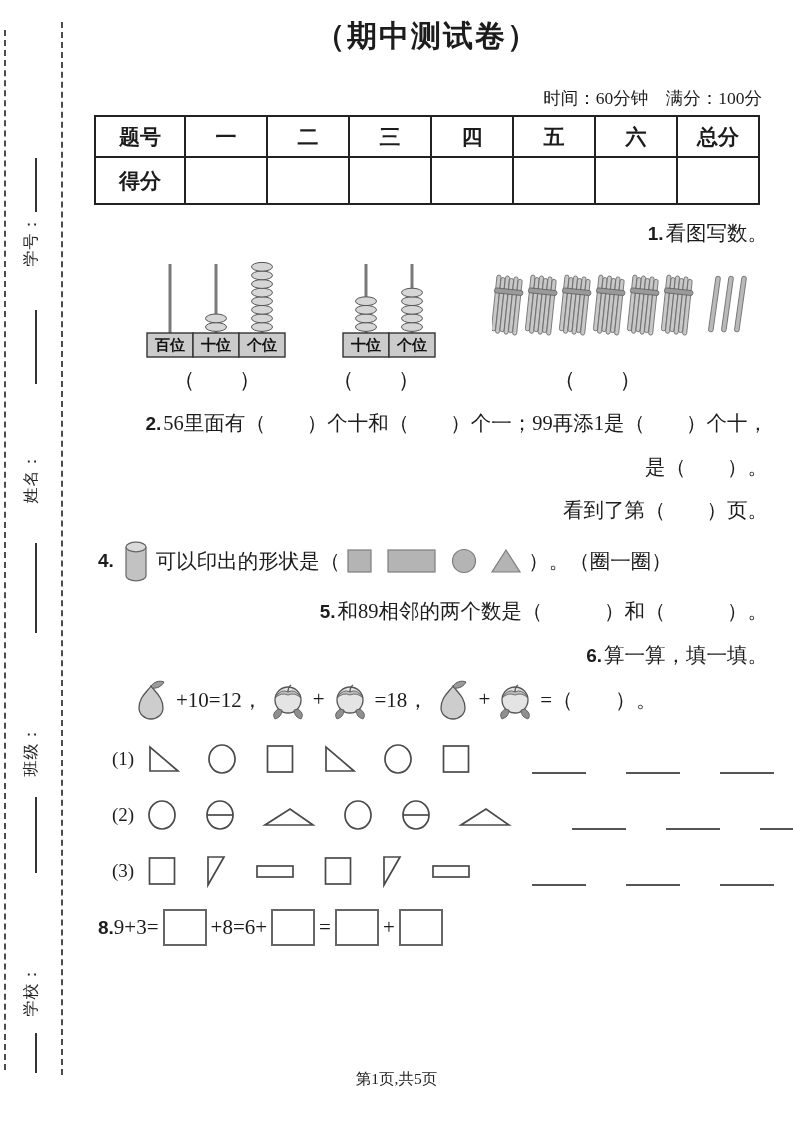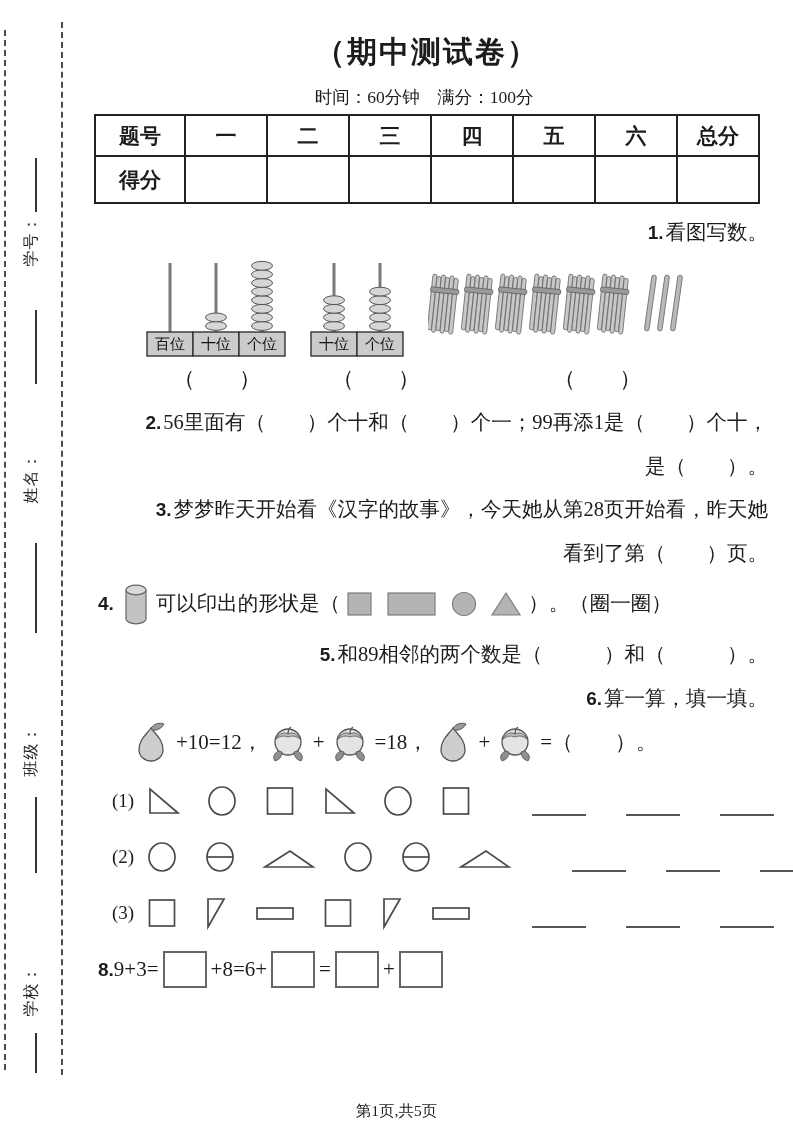--- a/index.html
+++ b/index.html
@@ -11,38 +11,38 @@
   .dash-line{position:absolute;width:0;border-left:2px dashed #4c4c4c;}
   #dashL{left:4px;top:30px;height:1040px;}
   #dashR{left:61px;top:22px;height:1053px;}
   .seal-line{position:absolute;left:35px;width:0;border-left:2px solid #333;}
   .seal-item{position:absolute;left:31px;transform:translate(-50%,-50%) rotate(-90deg);
              white-space:nowrap;font-size:16px;letter-spacing:1px;color:#222;}
 
   
   .main{position:absolute;left:86px;top:0;width:682px;}
   .title{margin-top:26px;text-align:center;font-size:39px;font-weight:bold;letter-spacing:2px;}
-  .subtitle{margin-top:32px;text-align:center;font-size:30px;font-weight:bold;letter-spacing:2px;}
-  .meta{margin-top:12px;text-align:center;font-size:17.5px;padding-right:6px;}
+  .subtitle{margin-top:16px;text-align:center;font-size:30px;font-weight:bold;letter-spacing:2px;}
+  .meta{margin-top:29px;text-align:right;font-size:17.5px;padding-right:6px;}
 
   table.score{border-collapse:collapse;width:666px;margin:5px 0 0 8px;table-layout:fixed;}
   table.score td{border:2px solid #222;text-align:center;font-size:21px;height:39px;padding:0;}
   table.score tr.r2 td{height:45px;}
   table.score td.lab{font-weight:bold;border-radius:19px;}
 
   .section{margin-top:9px;font-size:20px;}
   .sec-title{font-weight:bold;letter-spacing:.5px;}
   .sec-note{font-size:19px;}
 
   .q{margin-top:13px;font-size:20.5px;padding-left:12px;line-height:1.5;text-align:right;}
   .q .qnum{font-family:"Liberation Sans","DejaVu Sans",sans-serif;font-weight:bold;
            font-size:19px;margin-right:2px;}
   .q.cont{padding-left:34px;}
 
-  .q1-images{display:flex;align-items:flex-end;gap:24px;margin:8px 0 0 60px;}
+  .q1-images{display:flex;align-items:flex-end;gap:56px;margin:8px 0 0 60px;font-weight:bold;}
   .q1-images .stickwrap{margin-bottom:10px;}
   .q1-answers{display:flex;gap:40px;margin:2px 0 0 60px;}
   .q1-answers span{display:inline-block;text-align:center;font-size:22px;}
 
   .flexline{display:flex;align-items:center;flex-wrap:nowrap;}
   .flexline svg{margin:0 6px;flex:none;}
 
   .eq{display:flex;align-items:center;margin:6px 0 0 40px;font-size:21px;}
   .eq svg{margin:0 4px;flex:none;}
 
@@ -50,21 +50,21 @@
   .prow .pnum{width:34px;font-size:19px;flex:none;}
   .prow .shp{margin-right:26px;display:flex;align-items:center;}
   .blank{display:inline-block;width:54px;border-bottom:2px solid #555;height:0;
          align-self:flex-end;margin:0 20px 5px 20px;flex:none;}
   .blank.first{margin-left:34px;}
 
   .q8{margin-top:18px;font-size:21px;padding-left:12px;}
   .abox{display:inline-block;width:40px;height:33px;border:2px solid #666;
         vertical-align:middle;margin:0 4px 4px 4px;background:#fff;}
 
-  .footer{position:absolute;bottom:0;left:0;width:100%;text-align:center;
+  .footer{position:absolute;bottom:32px;left:0;width:100%;text-align:center;
           font-size:15.5px;color:#222;}
 </style>
 </head>
 <body>
 
 <div class="page">
 
   <div>
     <div class="dash-line" id="dashL"></div>
     <div class="dash-line" id="dashR"></div>
@@ -221,23 +221,20 @@
         <span style="width:142px">（　　）</span>
         <span style="width:96px">（　　）</span>
         <span style="width:267px">（　　）</span>
       </div>
 
     <div class="q">
       <span class="qnum">2.</span><span>56里面有（　　）个十和（　　）个一；99再添1是（　　）个十，</span>
     </div>
     <div class="q cont">是（　　）。</div>
 
-    <div class="q">
-      <span class="qnum">3.</span><span>梦梦昨天开始看《汉字的故事》，今天她从第28页开始看，昨天她</span>
-    </div>
     <div class="q cont">看到了第（　　）页。</div>
 
     <div class="q flexline" id="q4Line">
         <span class="qnum">4.</span>
         <svg width="28" height="44">
           <path d="M4,8 v29 a10,4.8 0 0 0 20,0 v-29" fill="#c2c2c2" stroke="#666" stroke-width="1.2"></path>
           <ellipse cx="14" cy="8" rx="10" ry="4.8" fill="#dadada" stroke="#666" stroke-width="1.2"></ellipse>
         </svg>
         <span>可以印出的形状是（</span>
         <svg width="28" height="26">

